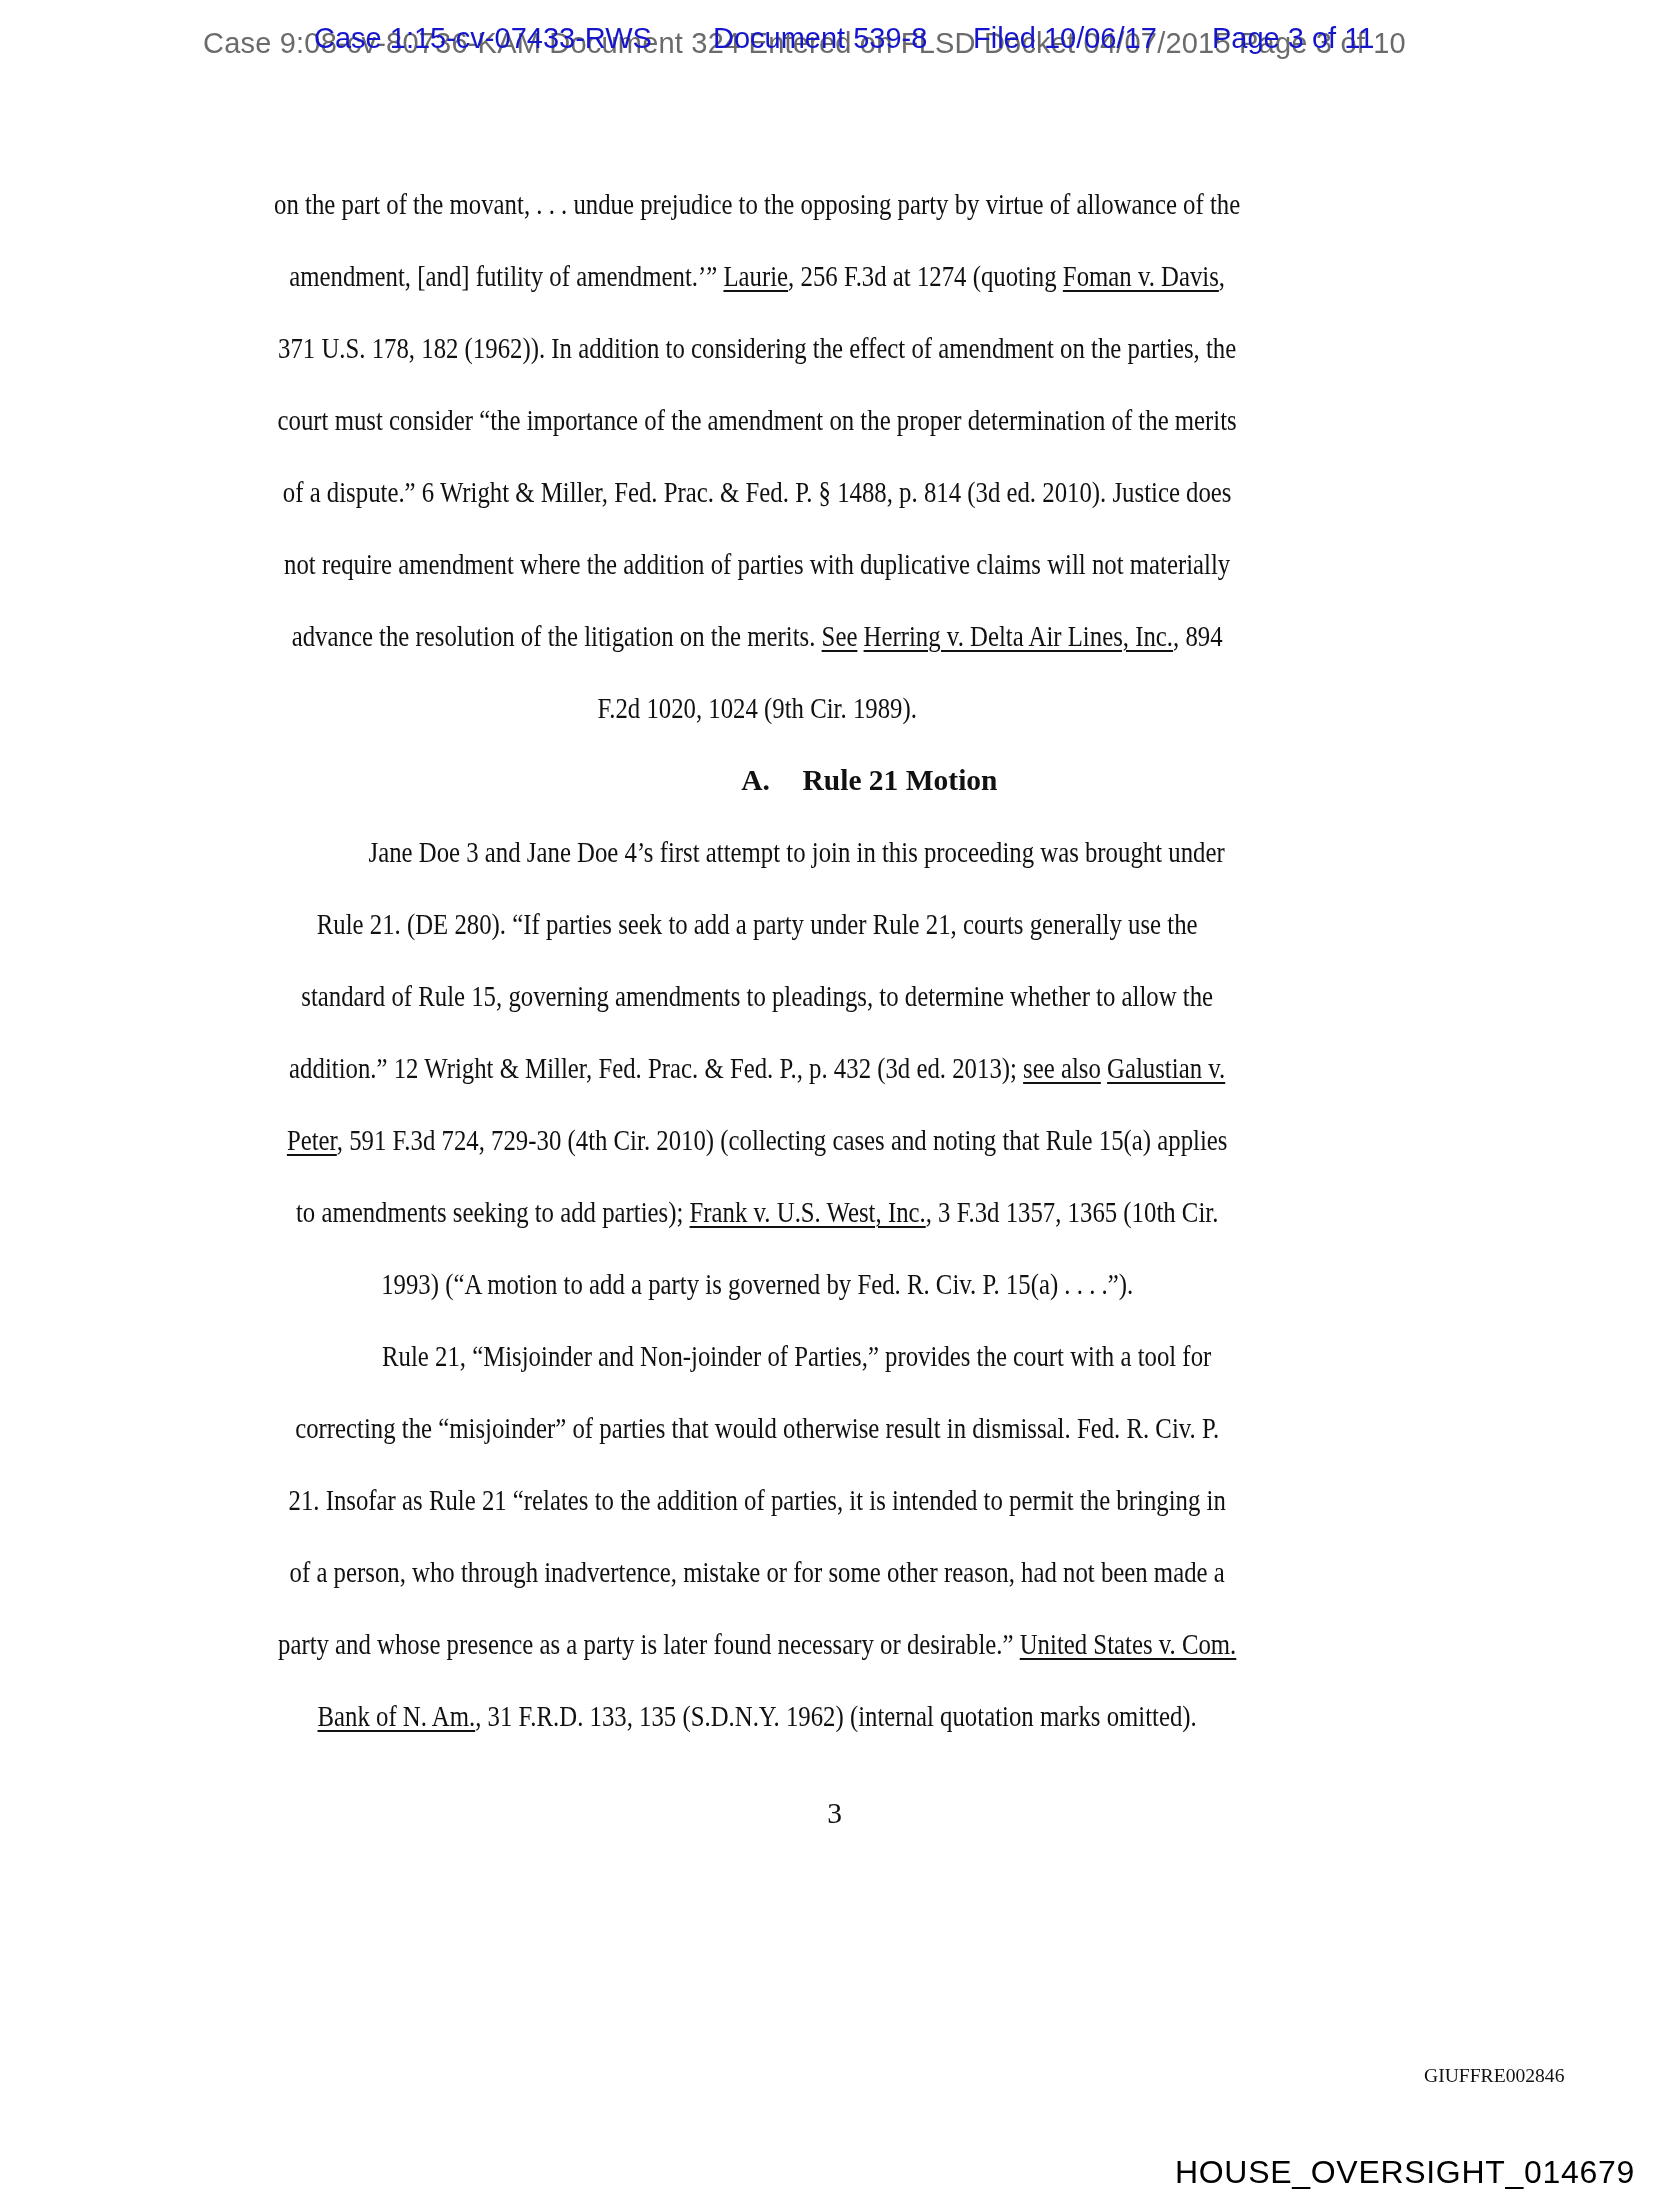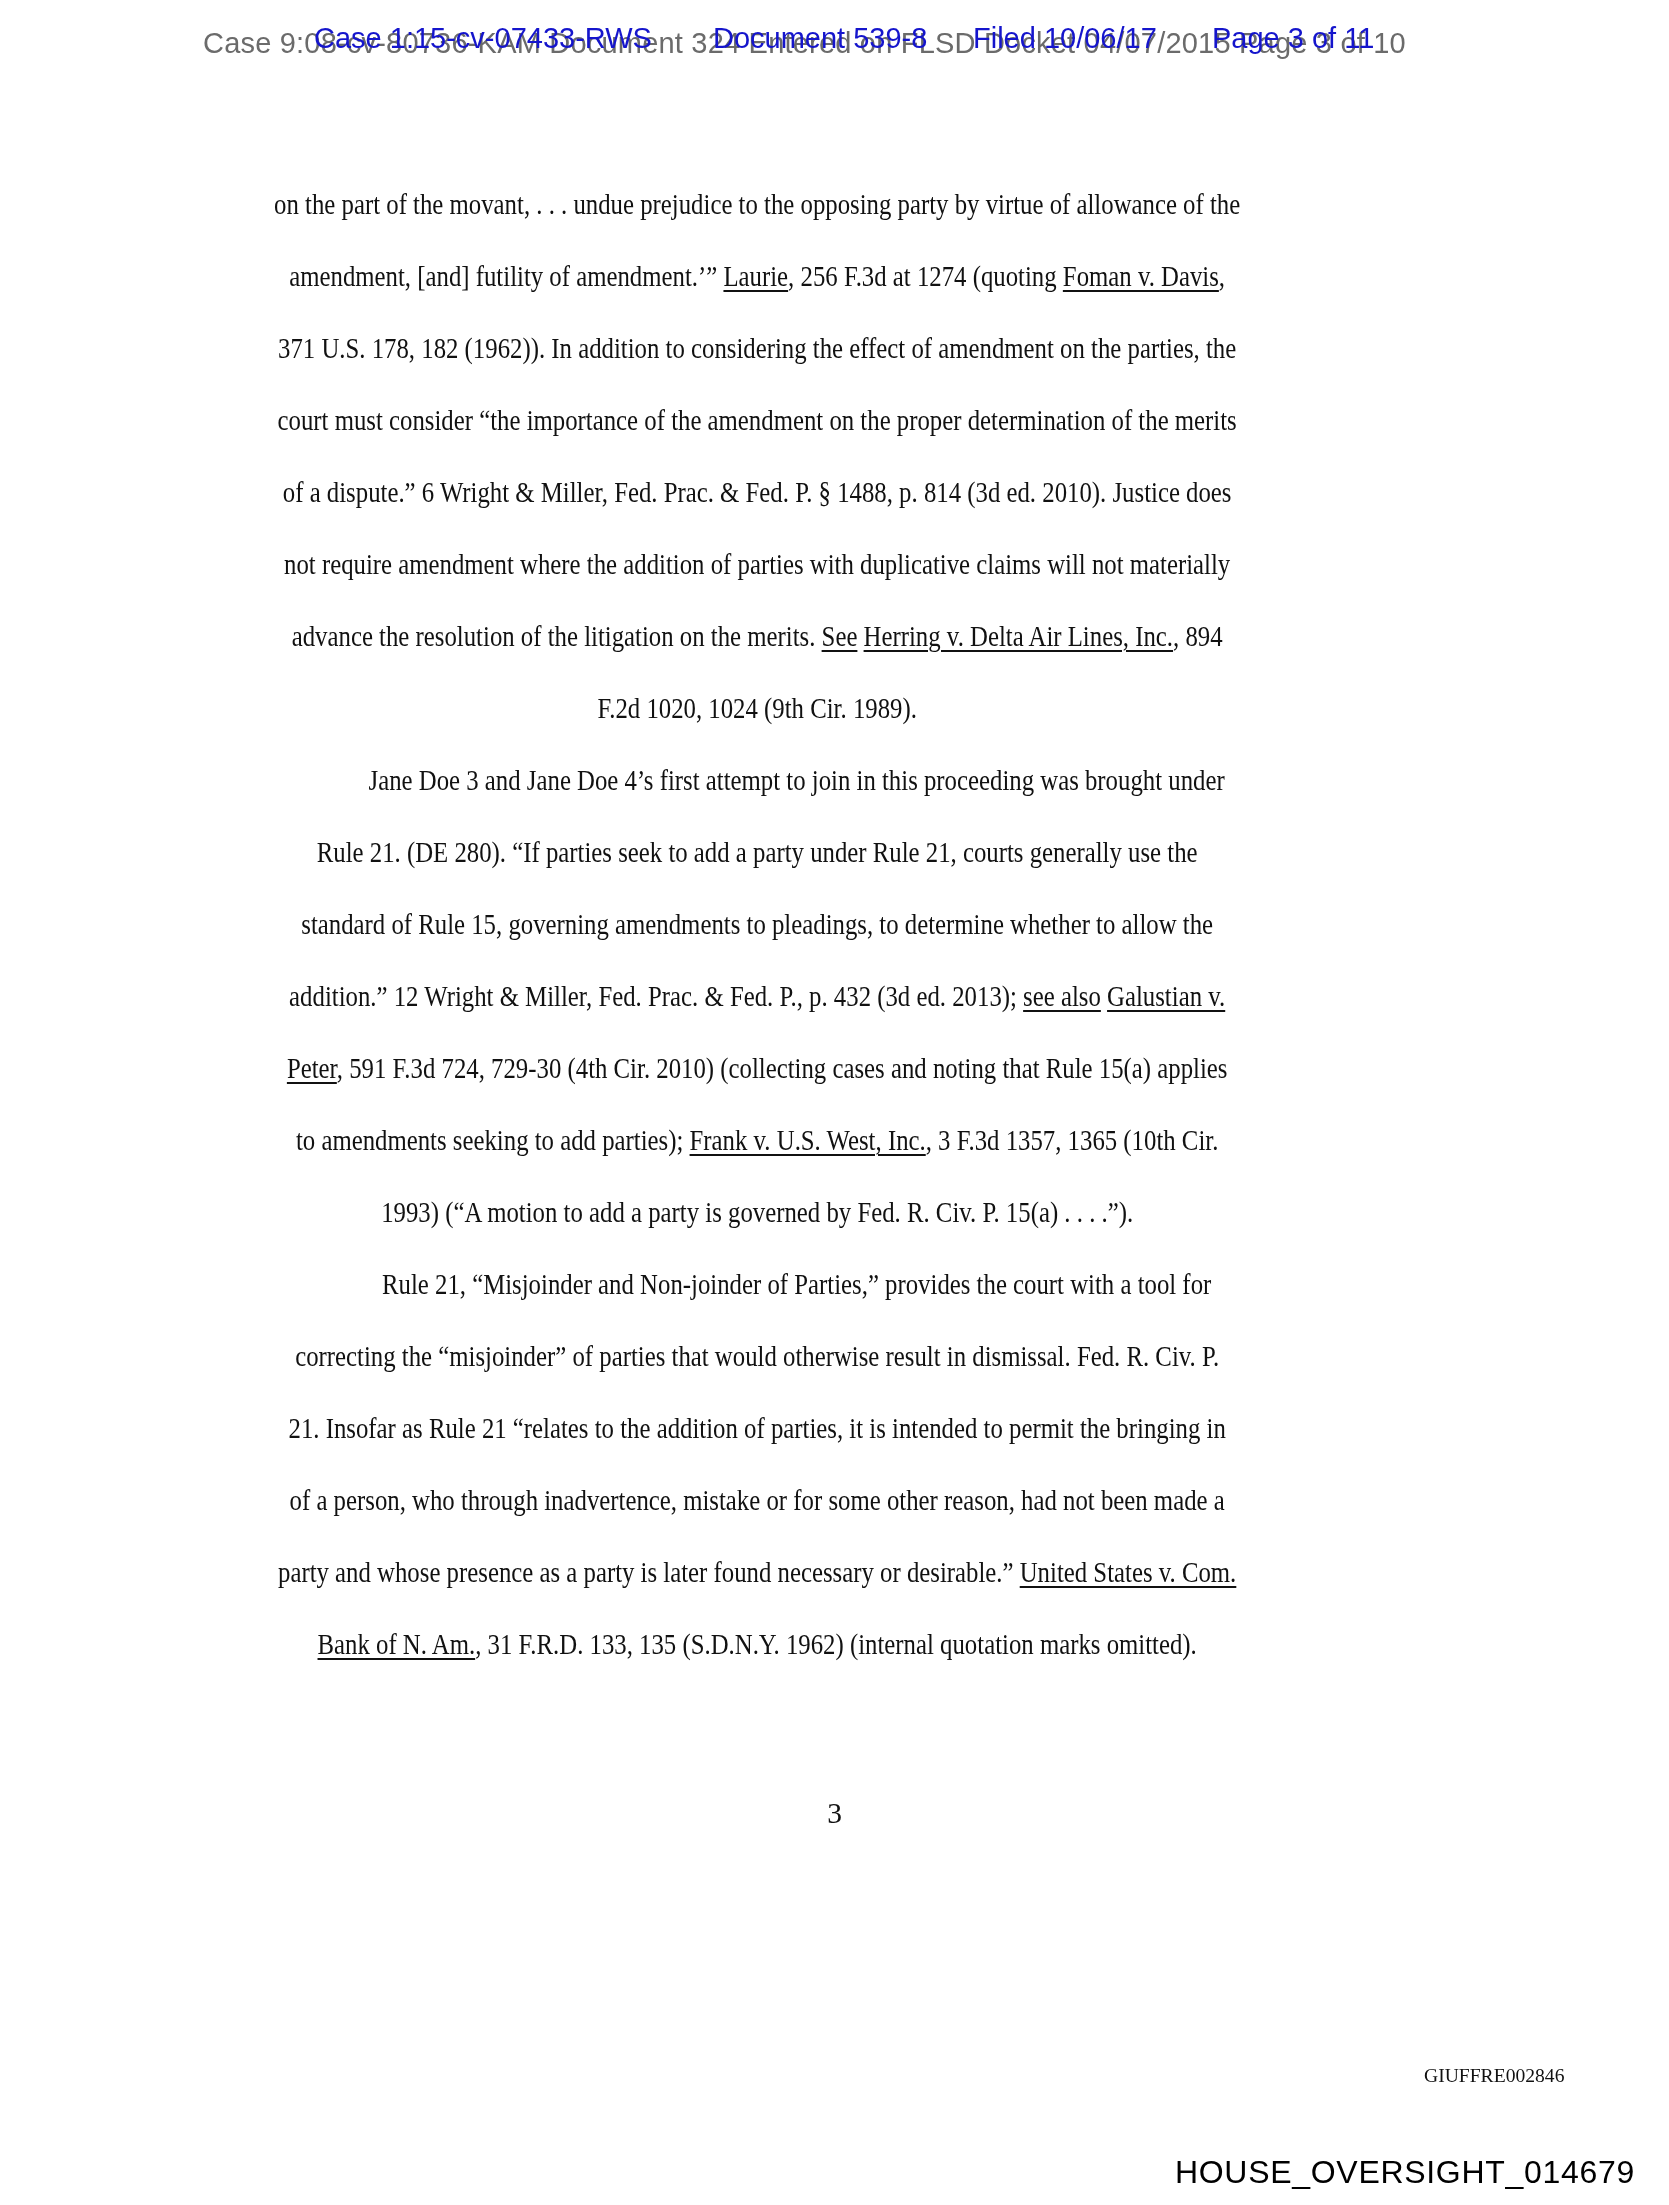--- a/index.html
+++ b/index.html
@@ -60,20 +60,21 @@
 
 <div class="body-text" id="body-text">
     <div class="line" style="transform: scaleX(0.84);"><span>on the part of the movant, . . . undue prejudice to the opposing party by virtue of allowance of the</span></div>
     <div class="line" style="transform: scaleX(0.84);"><span>amendment, [and] futility of amendment.’”  </span><u>Laurie</u><span>, 256 F.3d at 1274 (quoting </span><u>Foman v. Davis</u><span>,</span></div>
     <div class="line" style="transform: scaleX(0.84);"><span>371 U.S. 178, 182 (1962)).  In addition to considering the effect of amendment on the parties, the</span></div>
     <div class="line" style="transform: scaleX(0.84);"><span>court must consider “the importance of the amendment on the proper determination of the merits</span></div>
     <div class="line" style="transform: scaleX(0.84);"><span>of a dispute.”  6 Wright &amp; Miller, Fed. Prac. &amp; Fed. P. § 1488, p. 814 (3d ed. 2010).  Justice does</span></div>
     <div class="line" style="transform: scaleX(0.84);"><span>not require amendment where the addition of parties with duplicative claims will not materially</span></div>
     <div class="line" style="transform: scaleX(0.84);"><span>advance the resolution of the litigation on the merits.  </span><u>See</u><span> </span><u>Herring v. Delta Air Lines, Inc.</u><span>, 894</span></div>
     <div class="line" style="transform: scaleX(0.84);"><span>F.2d 1020, 1024 (9th Cir. 1989).</span></div>
+    <div class="line heading"><span class="heading-letter">A.</span><span>Rule 21 Motion</span></div>
     <div class="line indent" style="transform: scaleX(0.84);"><span>Jane Doe 3 and Jane Doe 4’s first attempt to join in this proceeding was brought under</span></div>
     <div class="line" style="transform: scaleX(0.84);"><span>Rule 21.  (DE 280).  “If parties seek to add a party under Rule 21, courts generally use the</span></div>
     <div class="line" style="transform: scaleX(0.84);"><span>standard of Rule 15, governing amendments to pleadings, to determine whether to allow the</span></div>
     <div class="line" style="transform: scaleX(0.84);"><span>addition.”  12 Wright &amp; Miller, Fed. Prac. &amp; Fed. P., p. 432 (3d ed. 2013); </span><u>see also</u><span> </span><u>Galustian v.</u></div>
     <div class="line" style="transform: scaleX(0.84);"><u>Peter</u><span>, 591 F.3d 724, 729-30 (4th Cir. 2010) (collecting cases and noting that Rule 15(a) applies</span></div>
     <div class="line" style="transform: scaleX(0.84);"><span>to amendments seeking to add parties); </span><u>Frank v. U.S. West, Inc.</u><span>, 3 F.3d 1357, 1365 (10th Cir.</span></div>
     <div class="line" style="transform: scaleX(0.84);"><span>1993) (“A motion to add a party is governed by Fed. R. Civ. P. 15(a) . . . .”).</span></div>
     <div class="line indent" style="transform: scaleX(0.84);"><span>Rule 21, “Misjoinder and Non-joinder of Parties,” provides the court with a tool for</span></div>
     <div class="line" style="transform: scaleX(0.84);"><span>correcting the “misjoinder” of parties that would otherwise result in dismissal.  Fed. R. Civ. P.</span></div>
     <div class="line" style="transform: scaleX(0.84);"><span>21.  Insofar as Rule 21 “relates to the addition of parties, it is intended to permit the bringing in</span></div>

